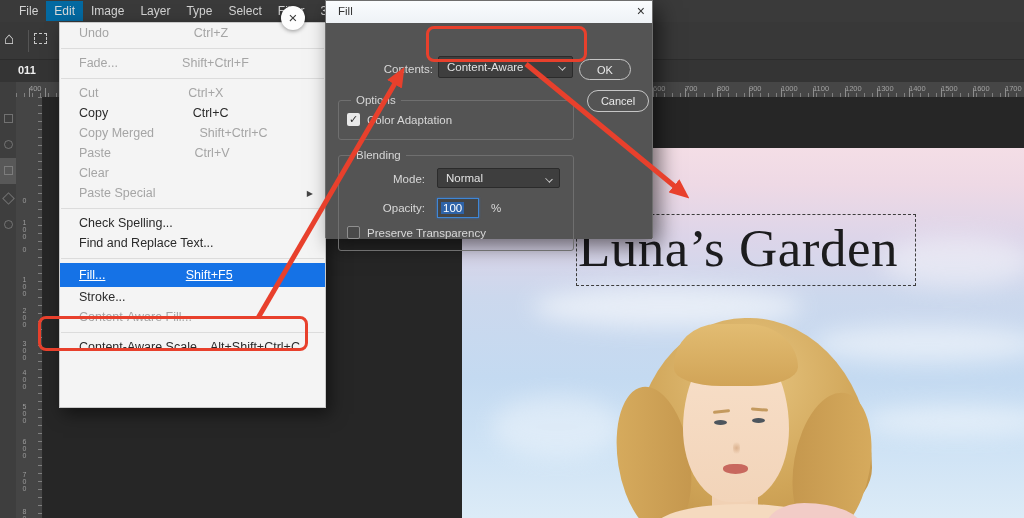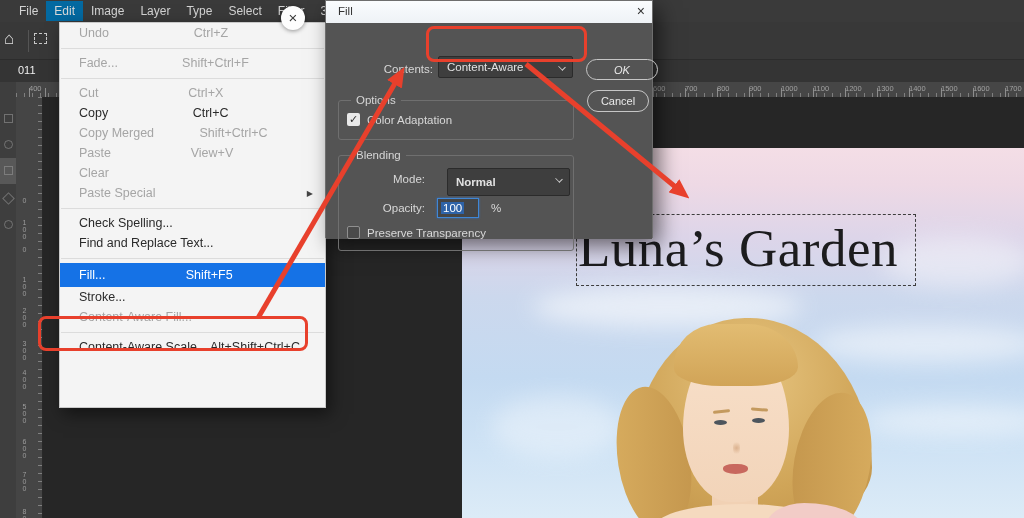--- a/index.html
+++ b/index.html
@@ -11,21 +11,21 @@
   .menubar{position:absolute;left:0;top:0;width:1024px;height:22px;background:#3a3a3a;
            display:flex;align-items:center;padding-left:11px;z-index:6;}
   .mb-item{color:#d4d4d4;font-size:12px;padding:3px 8px;white-space:nowrap;}
   .mb-item.active{background:#0369a1;color:#d8d8d8;}
   .optionsbar{position:absolute;left:0;top:22px;width:1024px;height:38px;background:#383838;
               border-bottom:1px solid #2c2c2c;z-index:5;}
   .home-ic{position:absolute;left:4px;top:7px;color:#dedede;font-size:17px;line-height:20px;}
   .ob-sep{position:absolute;left:28px;top:8px;width:1px;height:22px;background:#555;}
   .marquee-ic{position:absolute;left:34px;top:11px;width:13px;height:11px;border:1px dashed #c9c9c9;}
   .tabbar{position:absolute;left:0;top:60px;width:1024px;height:22px;background:#343434;z-index:5;}
-  .tab-title{position:absolute;left:18px;top:4px;color:#f0f0f0;font-weight:normal;font-size:11px;}
+  .tab-title{position:absolute;left:18px;top:4px;color:#f0f0f0;font-weight:bold;font-size:11px;}
   .tab-tail{position:absolute;left:297px;top:6px;color:#bdbdbd;font-size:10px;}
   .tab-close{position:absolute;left:306px;top:0px;color:#cfcfcf;font-size:10px;}
   .winedge{position:absolute;left:311px;top:23px;width:7px;height:74px;z-index:6;
            background:linear-gradient(180deg,#7d7da6,#45455e);opacity:.65;}
 
   .hruler{position:absolute;left:16px;top:82px;width:1008px;height:15px;background:#464646;z-index:4;}
   .hruler::before{content:"";position:absolute;left:0;right:0;bottom:0;height:4px;
       background:repeating-linear-gradient(to right,#7f7f7f 0 1px,transparent 1px 8px);}
   .hruler::after{content:"";position:absolute;left:0;right:0;bottom:0;height:9px;
       background:repeating-linear-gradient(to right,#8d8d8d 0 1px,transparent 1px 32px);
@@ -83,21 +83,21 @@
       border-radius:45% 45% 55% 55%;}
 
   
   .editmenu{position:absolute;left:43px;top:22px;width:267px;height:386px;background:#f4f4f4;
       border:1px solid #c9c9c9;box-shadow:4px 6px 16px rgba(0,0,0,.5);z-index:20;overflow:hidden;
       font-size:12.5px;margin-left:16px;}
   .mi{display:flex;justify-content:space-between;align-items:center;height:20px;
       padding:0 12px 0 19px;white-space:nowrap;}
   .mi.disabled{color:#a5a5a5;}
   .mi.enabled{color:#2a2a2a;}
-  .mi.highlighted{height:24px;background:#1572e6;color:#fff;}
+  .mi.highlighted{height:24px;background:#1572e6;color:#fff;text-decoration:underline;}
   .mi.divider{height:10px;padding:0 1px;}
   .mi.divider::after{content:"";width:100%;height:1px;background:#dcdcdc;}
   .mi-arrow{font-size:8px;color:#444;}
 
   
   .toastclose{position:absolute;left:281px;top:6px;width:24px;height:24px;border-radius:50%;
       background:#fdfdfd;box-shadow:0 1px 4px rgba(0,0,0,.4);z-index:34;color:#3b3b3b;
       font-size:15px;text-align:center;line-height:23px;}
 
   
@@ -110,31 +110,31 @@
   .dlg-body{position:relative;height:216px;background:#545454;color:#d8d8d8;}
   .lbl{position:absolute;text-align:right;}
   .dd{position:absolute;background:#3e3e3e;border:1px solid #2b2b2b;border-radius:2px;
       color:#e2e2e2;display:flex;align-items:center;padding:0 8px;}
   .dd .chev{position:absolute;right:7px;top:7px;width:6px;height:6px;border-right:1.5px solid #cfcfcf;
       border-bottom:1.5px solid #cfcfcf;transform:rotate(45deg) scale(1,.8);}
   .contents-lbl{left:12px;top:40px;width:95px;}
   .contents-dd{left:112px;top:33px;width:135px;height:22px;}
   .pill{position:absolute;border:1.5px solid #c6c6c6;border-radius:11px;background:transparent;
       color:#e9e9e9;font-size:11px;text-align:center;font-family:"Liberation Sans",sans-serif;}
-  .ok-btn{left:260px;top:36px;width:72px;height:21px;font-style:italic;}
+  .ok-btn{left:253px;top:36px;width:52px;height:21px;}
   .cancel-btn{left:261px;top:67px;width:62px;height:22px;}
   .group{position:absolute;left:12px;width:236px;border:1px solid #6f6f6f;border-radius:3px;}
   .group-legend{position:absolute;top:-7px;left:12px;background:#545454;padding:0 5px;color:#d6d6d6;}
   .grp-options{top:77px;height:40px;}
   .grp-blending{top:132px;height:96px;}
   .cbx{position:absolute;width:13px;height:13px;border-radius:2px;}
   .cbx.checked{background:#e9e9e9;color:#2d2d2d;font-size:11px;line-height:13px;text-align:center;}
   .cbx.unchecked{background:#4a4a4a;border:1px solid #8f8f8f;}
   .mode-lbl{left:8px;top:17px;width:78px;}
-  .mode-dd{left:108px;top:12px;width:123px;height:28px;font-weight:bold;}
+  .mode-dd{left:98px;top:12px;width:123px;height:20px;}
   .opacity-lbl{left:8px;top:46px;width:78px;}
   .opacity-input{position:absolute;left:98px;top:42px;width:42px;height:20px;background:#454545;
       border:1px solid #3f87d6;box-shadow:0 0 2px #2f6fc0;display:flex;align-items:center;padding-left:3px;}
   .opacity-sel{background:#2e63a8;color:#fff;padding:0 2px;}
   .opacity-unit{position:absolute;left:152px;top:46px;}
   .opt-cbx{left:8px;top:12px;}
   .opt-lbl-ca{position:absolute;left:28px;top:13px;}
   .pres-cbx{left:8px;top:70px;}
   .pres-lbl{position:absolute;left:28px;top:71px;}
 
@@ -309,21 +309,21 @@
       </div>
 
       <div class="mi disabled">
         <span class="mi-label">Copy Merged</span>
         <span class="mi-short">Shift+Ctrl+C</span>
         <span class="mi-arrow"></span>
       </div>
 
       <div class="mi disabled">
         <span class="mi-label">Paste</span>
-        <span class="mi-short">View+V</span>
+        <span class="mi-short">Ctrl+V</span>
         <span class="mi-arrow"></span>
       </div>
 
       <div class="mi disabled">
         <span class="mi-label">Clear</span>
         <span class="mi-short"></span>
         <span class="mi-arrow"></span>
       </div>
 
       <div class="mi disabled">

